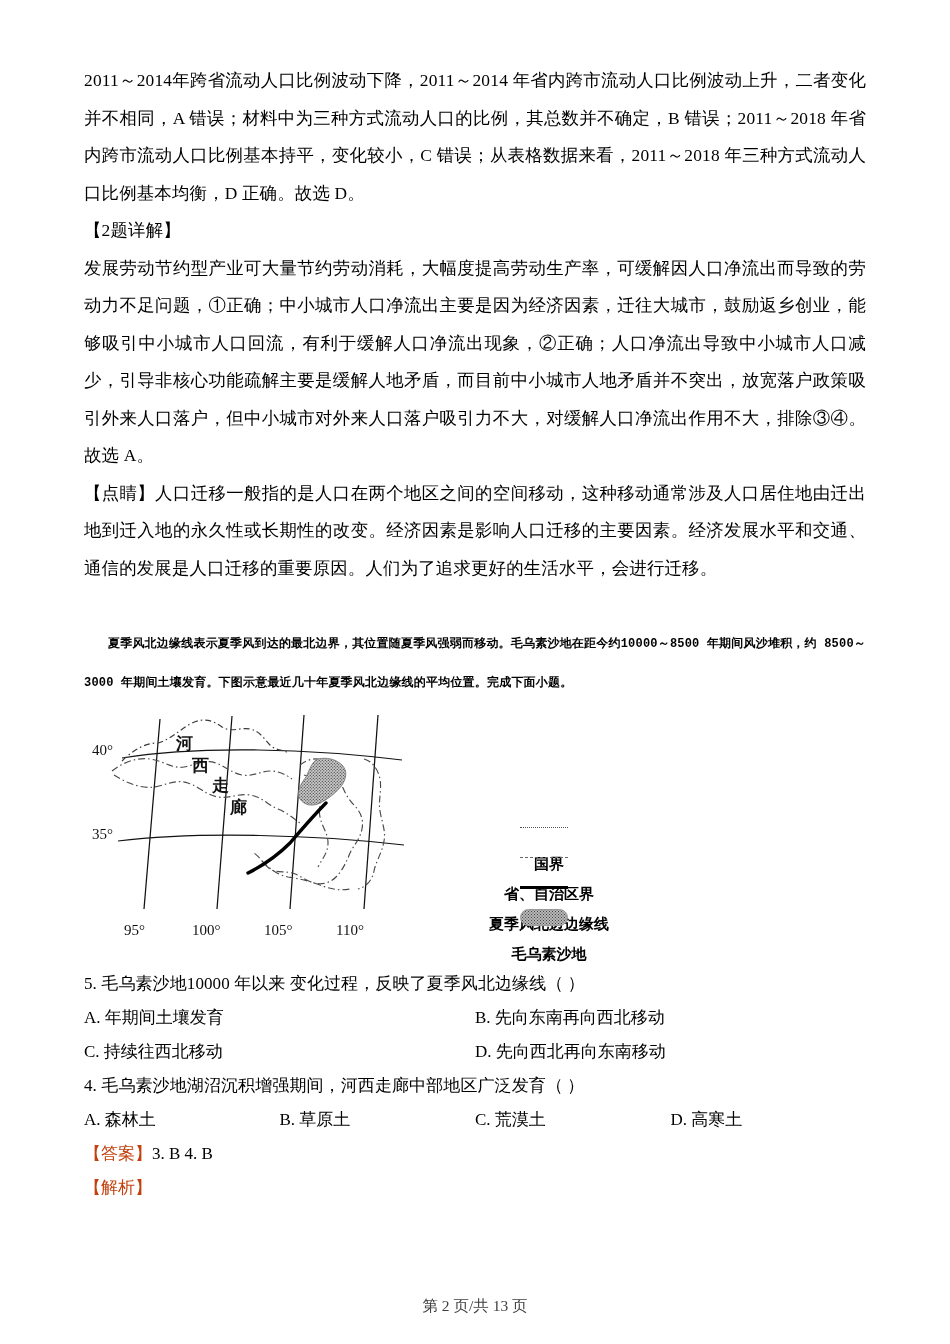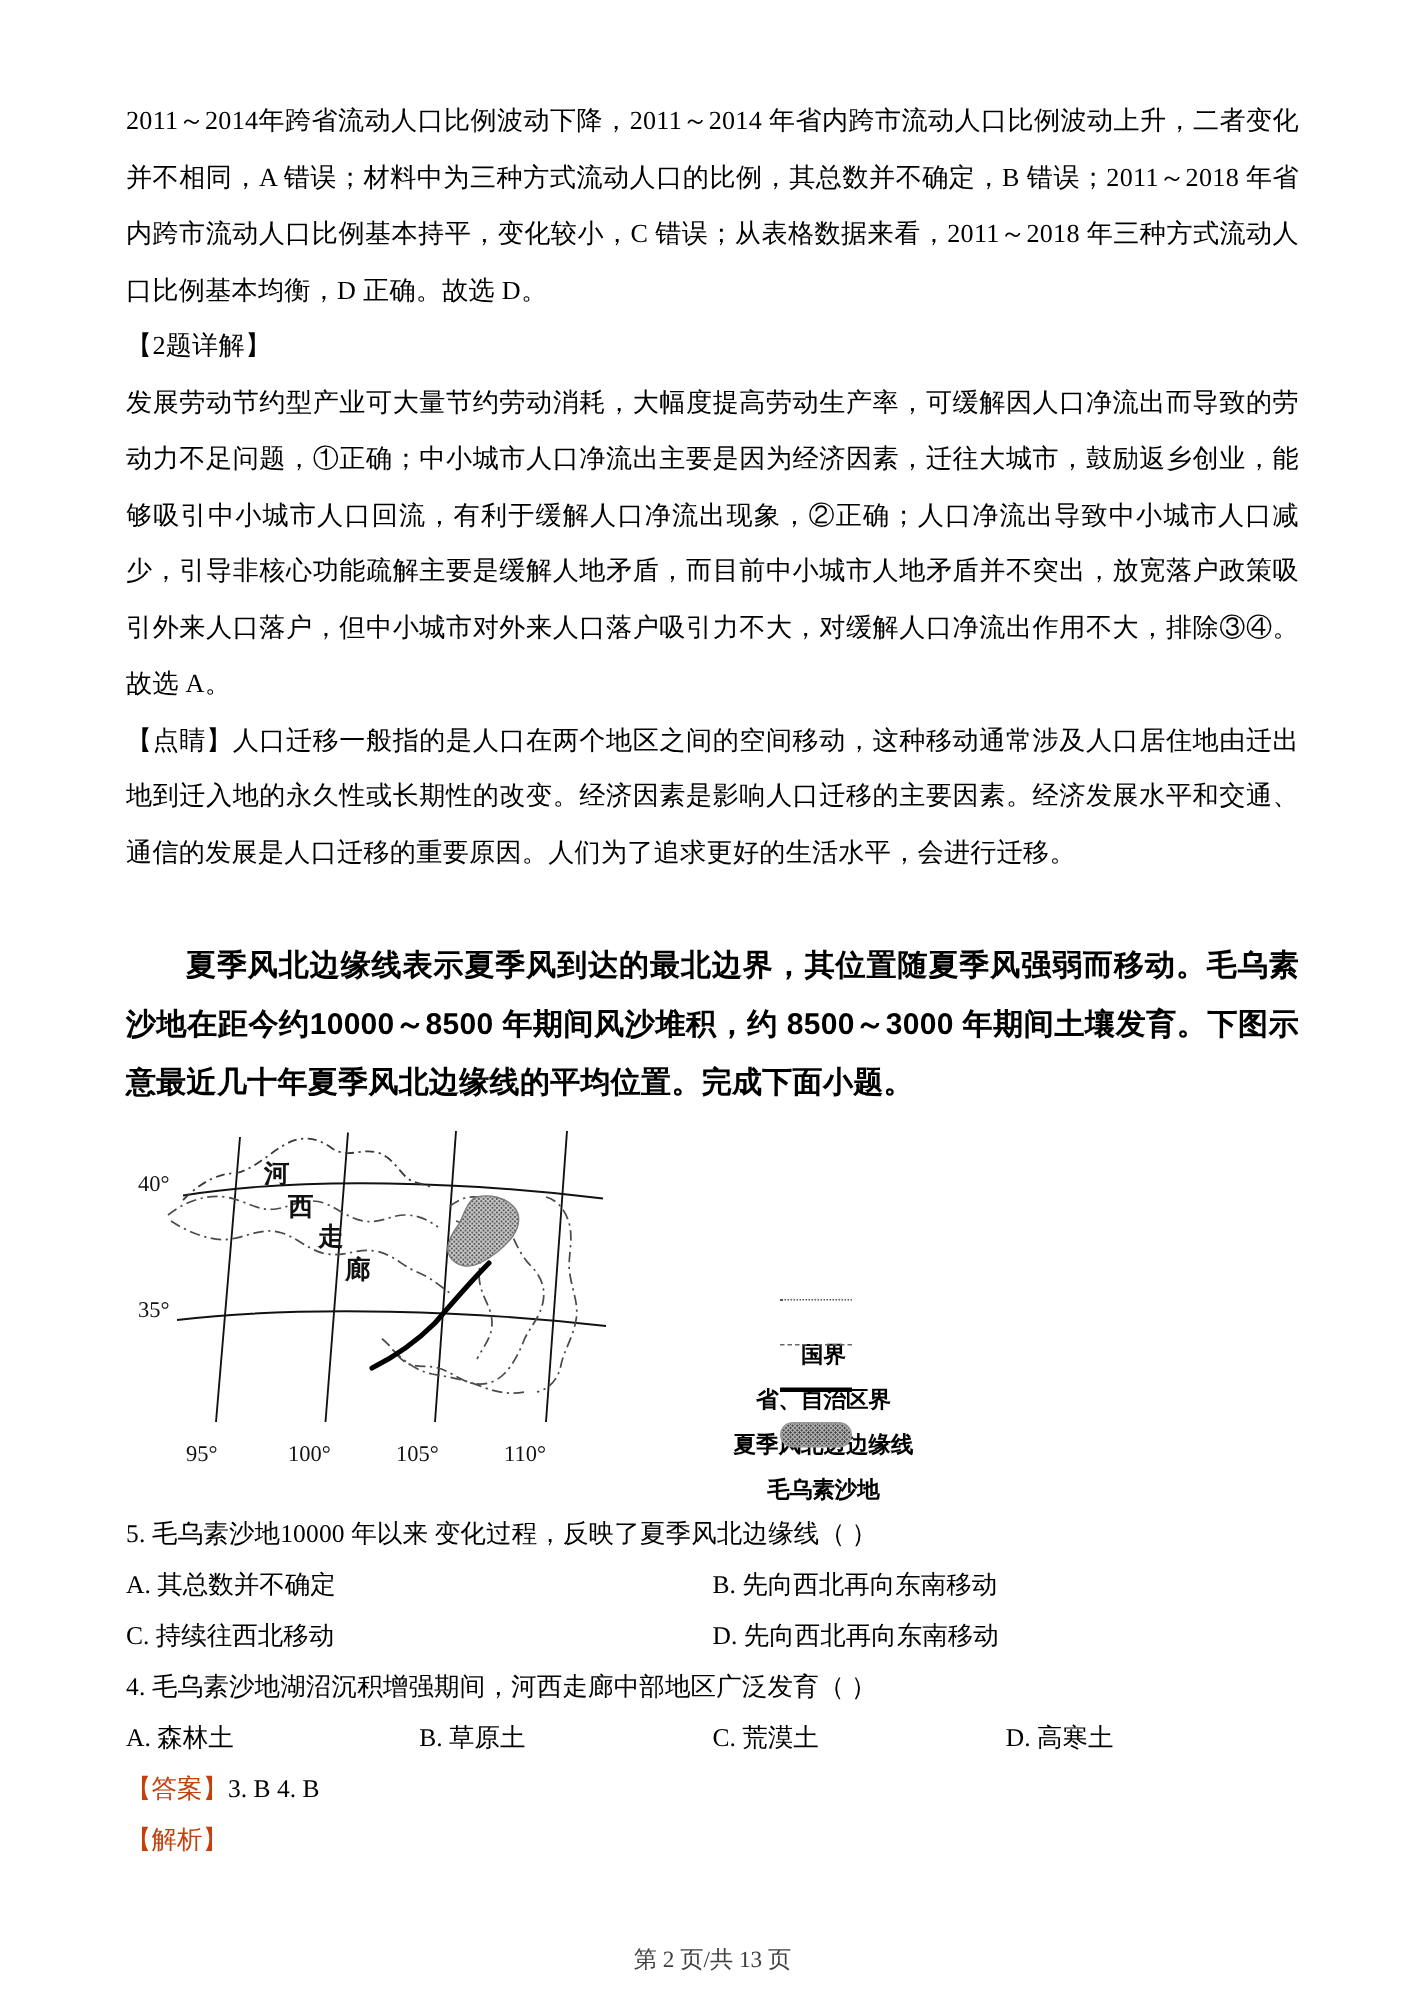--- a/index.html
+++ b/index.html
@@ -31,22 +31,22 @@
     margin: 0;
     font-size: 17.4px;
     line-height: 37.5px;
     text-align: justify;
     text-justify: inter-ideograph;
     letter-spacing: 0.2px;
   }
   p.para.indent { text-indent: 2em; }
   p.bold {
     font-weight: bold;
-    font-family: Liberation Sans, sans-serif;
-    font-size: 20px;
+    font-family: Liberation Mono, monospace;
+    font-size: 12px;
     line-height: 39px;
   }
   .qline {
     margin: 0;
     font-size: 17px;
     line-height: 34px;
     letter-spacing: 0.1px;
   }
   .opts {
     display: flex;
@@ -257,22 +257,22 @@
             </span>
           <span class="legend-label">毛乌素沙地</span>
         </div>
       </div>
     </div>
 
     <div class="spacer-sm"></div>
 
     <p class="qline">5. 毛乌素沙地10000 年以来   变化过程，反映了夏季风北边缘线（    ）</p>
     <div class="opts two">
-      <div>A. 其总数并不确定</div>
-      <div>B. 先向西北再向东南移动</div>
+      <div>A. 年期间土壤发育</div>
+      <div>B. 先向东南再向西北移动</div>
     </div>
     <div class="opts two">
       <div>C. 持续往西北移动</div>
       <div>D. 先向西北再向东南移动</div>
     </div>
 
     <p class="qline">4. 毛乌素沙地湖沼沉积增强期间，河西走廊中部地区广泛发育（    ）</p>
     <div class="opts four">
       <div>A. 森林土</div>
       <div>B. 草原土</div>

